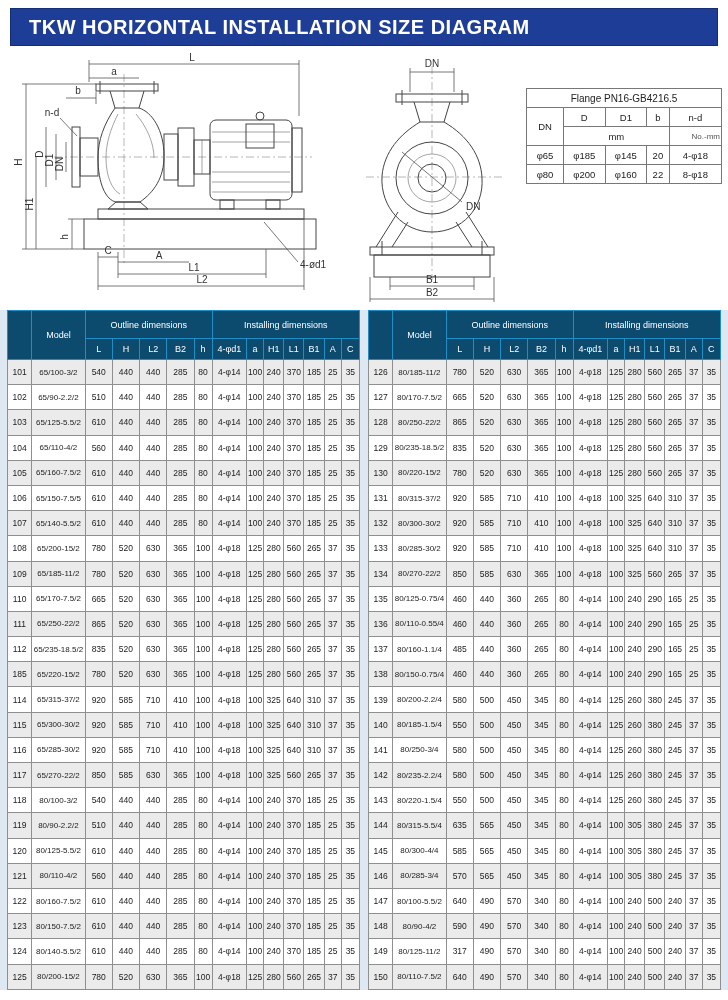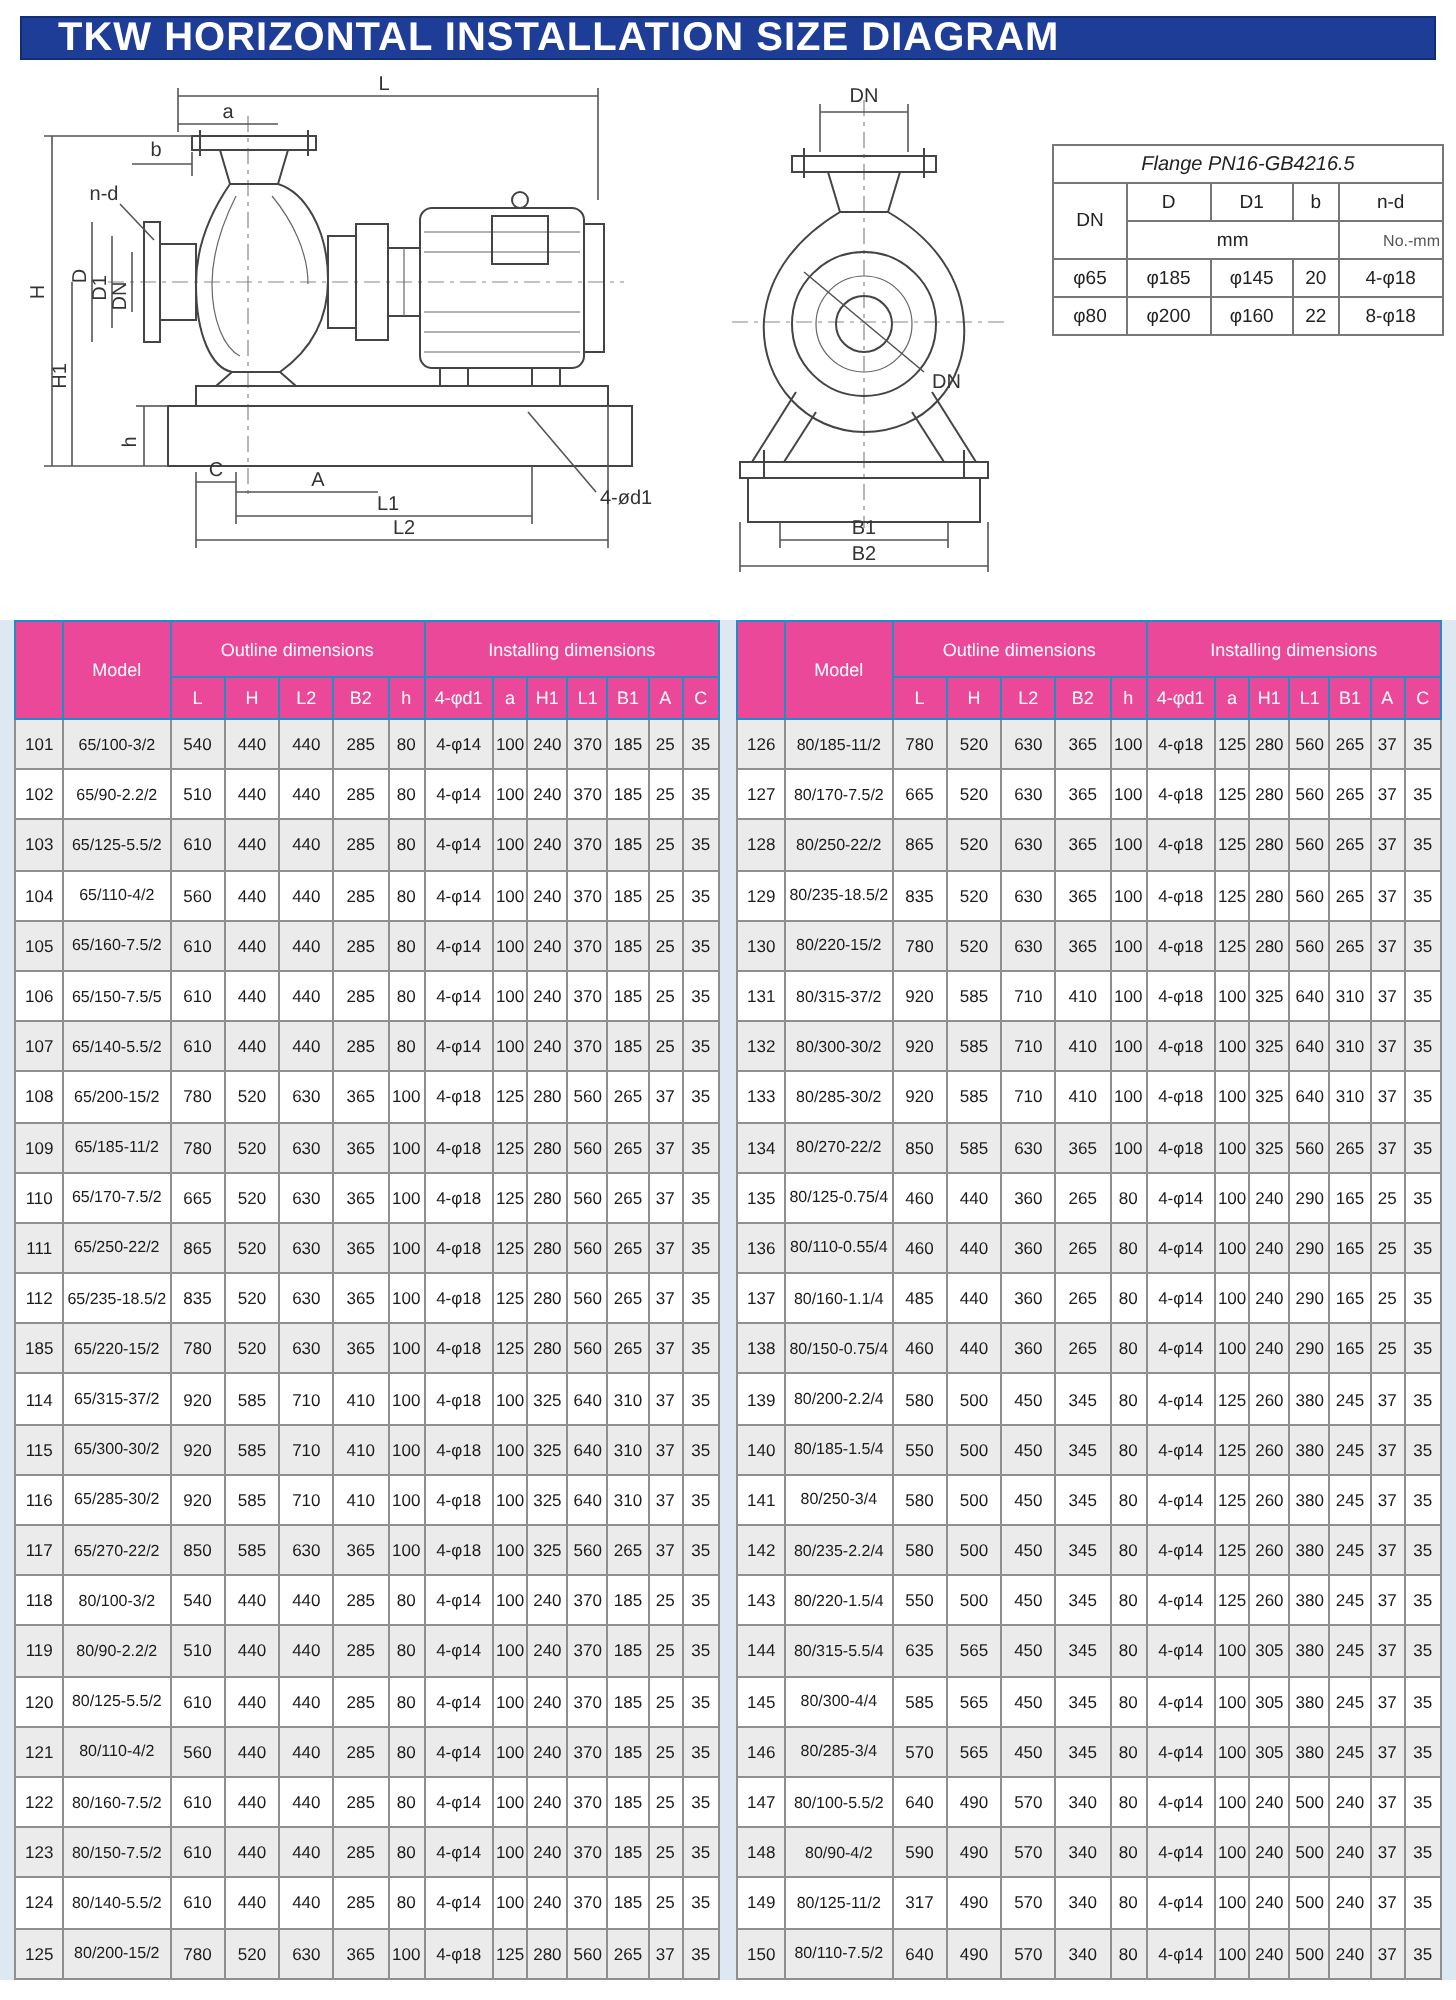--- a/index.html
+++ b/index.html
@@ -2,50 +2,50 @@
 <html><head>
 <meta charset="utf-8">
 <style>
   html,body{margin:0;padding:0;}
   body{
     width:728px;height:1000px;background:#ffffff;
     font-family:"Liberation Sans",sans-serif;color:#222;position:relative;overflow:hidden;
   }
   
   .title-bar{
-    margin:8px 10px 4px 10px;height:22px;background:#1d3d96;border:1px solid #142e75;
+    margin:8px 10px 4px 10px;height:38px;background:#1d3d96;border:1px solid #142e75;
     display:flex;align-items:center;padding-left:18px;box-sizing:border-box;
   }
   .title-bar span{color:#fff;font-size:20px;font-weight:bold;letter-spacing:.5px;}
   
   .diagram-section{position:relative;height:258px;background:#fff;}
   svg{position:absolute;top:2px;}
   svg text{font-family:"Liberation Sans",sans-serif;font-size:10px;fill:#333;}
   svg .dim{stroke:#555;stroke-width:.8;fill:none;}
   svg .part{stroke:#444;stroke-width:1;fill:none;}
   svg .thin{stroke:#666;stroke-width:.6;fill:none;}
   svg .cl{stroke:#888;stroke-width:.6;fill:none;stroke-dasharray:8 3 2 3;}
   #svg-side{left:14px;}
   #svg-front{left:344px;}
   
   .flange-table{
     position:absolute;right:6px;top:38px;width:196px;border-collapse:collapse;
     font-size:9.5px;background:#fff;
   }
   .flange-table td{border:1px solid #777;text-align:center;padding:2px 1px;height:14px;}
-  .flange-table .ft-title{font-size:10px;font-style:italic;}
+  .flange-table .ft-title{font-size:10px;}
   
   .tables-section{
     position:absolute;left:0;right:0;top:310px;bottom:10px;
     background:#dde8f3;display:flex;gap:8px;padding:0 7px;box-sizing:border-box;
   }
   .half{flex:1 1 0;background:#fff;}
   table.size{width:100%;height:100%;border-collapse:collapse;table-layout:fixed;font-size:8.5px;}
   table.size th{
-    background:#ec4899;color:#fff;font-weight:normal;border:1px solid #1d8fc6;
+    background:#0c4a6e;color:#fff;font-weight:normal;border:1px solid #1d8fc6;
     padding:0;font-size:9px;
   }
   table.size th.group{height:27px;}
   table.size th.sub{height:20px;}
   table.size td{
     border:1px solid #8f8f8f;text-align:center;padding:0;color:#1b1b1b;
     white-space:nowrap;overflow:hidden;
   }
   table.size tbody tr:nth-child(odd) td{background:#ebebeb;}
   table.size tbody tr:nth-child(even) td{background:#ffffff;}

